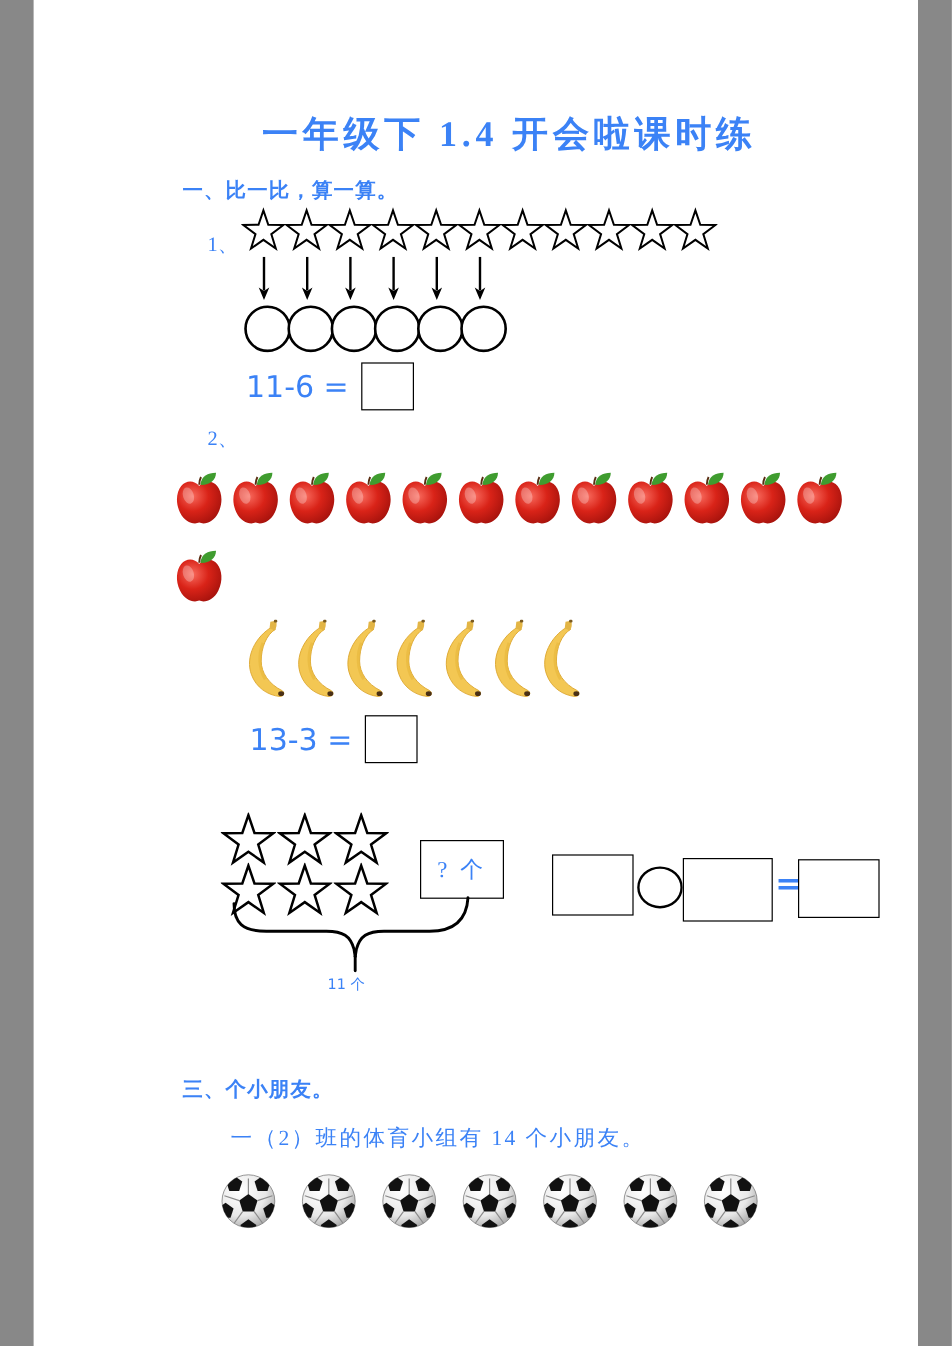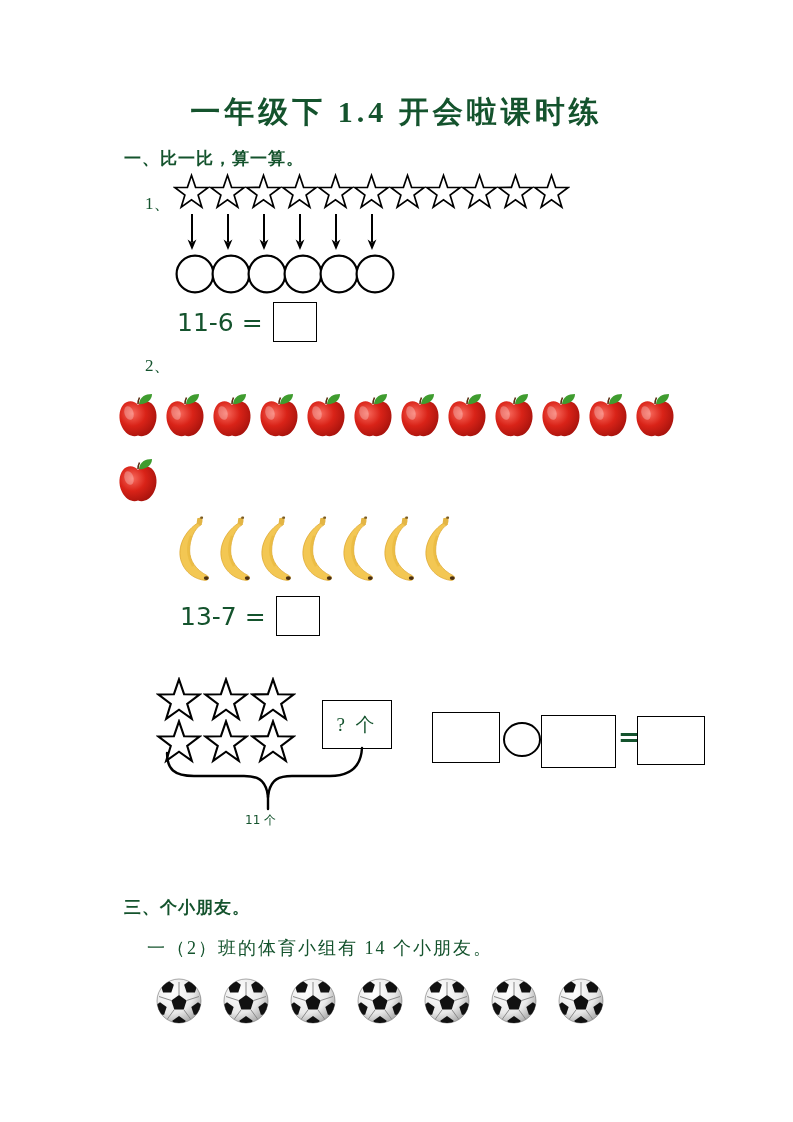--- a/index.html
+++ b/index.html
@@ -1,22 +1,22 @@
 <!DOCTYPE html>
 <html><head>
 <meta charset="utf-8">
 <style>
   html,body{margin:0;padding:0;background:#888;}
   .page{
     position:relative;
-    width:793px;height:1122px;
+    width:737px;height:1122px;
     margin:0 auto;
     background:#ffffff;
     font-family:"Liberation Serif","DejaVu Serif",serif;
-    color:#14532d;
+    color:#3b82f6;
     overflow:hidden;
   }
   .abs{position:absolute;}
   .title{
     left:0;top:92px;width:793px;
     text-align:center;
     font-size:30px;font-weight:bold;
     letter-spacing:4px;
   }
   .sec-heading{
@@ -427,21 +427,21 @@
   <svg viewBox="0 0 40 74">
     <path d="M26 8 C12 16 2 34 8 50 C12 61 22 68 33 69 C36 69 37.5 66 35 64 C23 58 16.5 48 16.5 38 C16.5 26 21 15 29 10 Z" fill="#f3c753" stroke="#dca62f" stroke-width="0.8"></path>
     <path d="M18 22 C14 32 14 44 20 54" stroke="#e8b93f" stroke-width="2.5" fill="none" opacity="0.7"></path>
     <path d="M24.5 3.5 L29.5 2.5 C30.5 5.5 30 9 28.2 11.2 L23.8 9.2 Z" fill="#e3b545"></path>
     <rect x="27.6" y="1.8" width="3" height="2.4" rx="1" fill="#7a5a20"></rect>
     <ellipse cx="34" cy="66.5" rx="2.6" ry="2" fill="#4a3015"></ellipse>
   </svg>
 </div>
 
   <div class="abs equation-row" style="left:180px;top:596px;">
-    <span class="equation-text">13-7 =</span>
+    <span class="equation-text">13-3 =</span>
     <div class="answer-box"></div>
   </div>
 
 
   <div class="abs star-grid" style="left:156px;top:677px;">
   <svg viewBox="0 0 40 40">
     <path d="M20 2 L24.41 14.93 L38.07 15.13 L27.13 23.32 L31.17 36.37 L20 28.5 L8.83 36.37 L12.87 23.32 L1.93 15.13 L15.59 14.93 Z" fill="#ffffff" stroke="#000000" stroke-width="1.8" stroke-linejoin="miter"></path>
   </svg>
 
   <svg viewBox="0 0 40 40">
@@ -480,21 +480,21 @@
   <div class="abs brace-label" style="left:245px;top:812px;">11 个</div>
 
   <div class="abs eq-box" style="left:432px;top:712px;width:66px;height:49px;"></div>
   <div class="abs op-circle" style="left:503px;top:722px;"></div>
   <div class="abs eq-box" style="left:541px;top:715px;width:73px;height:51px;"></div>
   <div class="abs equals" style="left:618px;top:722px;">=</div>
   <div class="abs eq-box" style="left:637px;top:716px;width:66px;height:47px;"></div>
 
   <div class="abs sec-heading" style="left:124px;top:896px;">三、个小朋友。</div>
 
-  <div class="abs problem-text" style="left:147px;top:936px;">一（2）班的体育小组有 14 个小朋友。</div>
+  <div class="abs problem-text" style="left:164px;top:936px;">一（2）班的体育小组有 14 个小朋友。</div>
 
   <div class="abs icon-row soccer-row" style="left:156px;top:978px;">
   <svg viewBox="0 0 46 46">
     <defs>
       <radialGradient id="sbg" cx="35%" cy="30%" r="80%">
         <stop offset="0%" stop-color="#ffffff"></stop>
         <stop offset="60%" stop-color="#e8e8e8"></stop>
         <stop offset="100%" stop-color="#9f9f9f"></stop>
       </radialGradient>
       <clipPath id="sbc">

